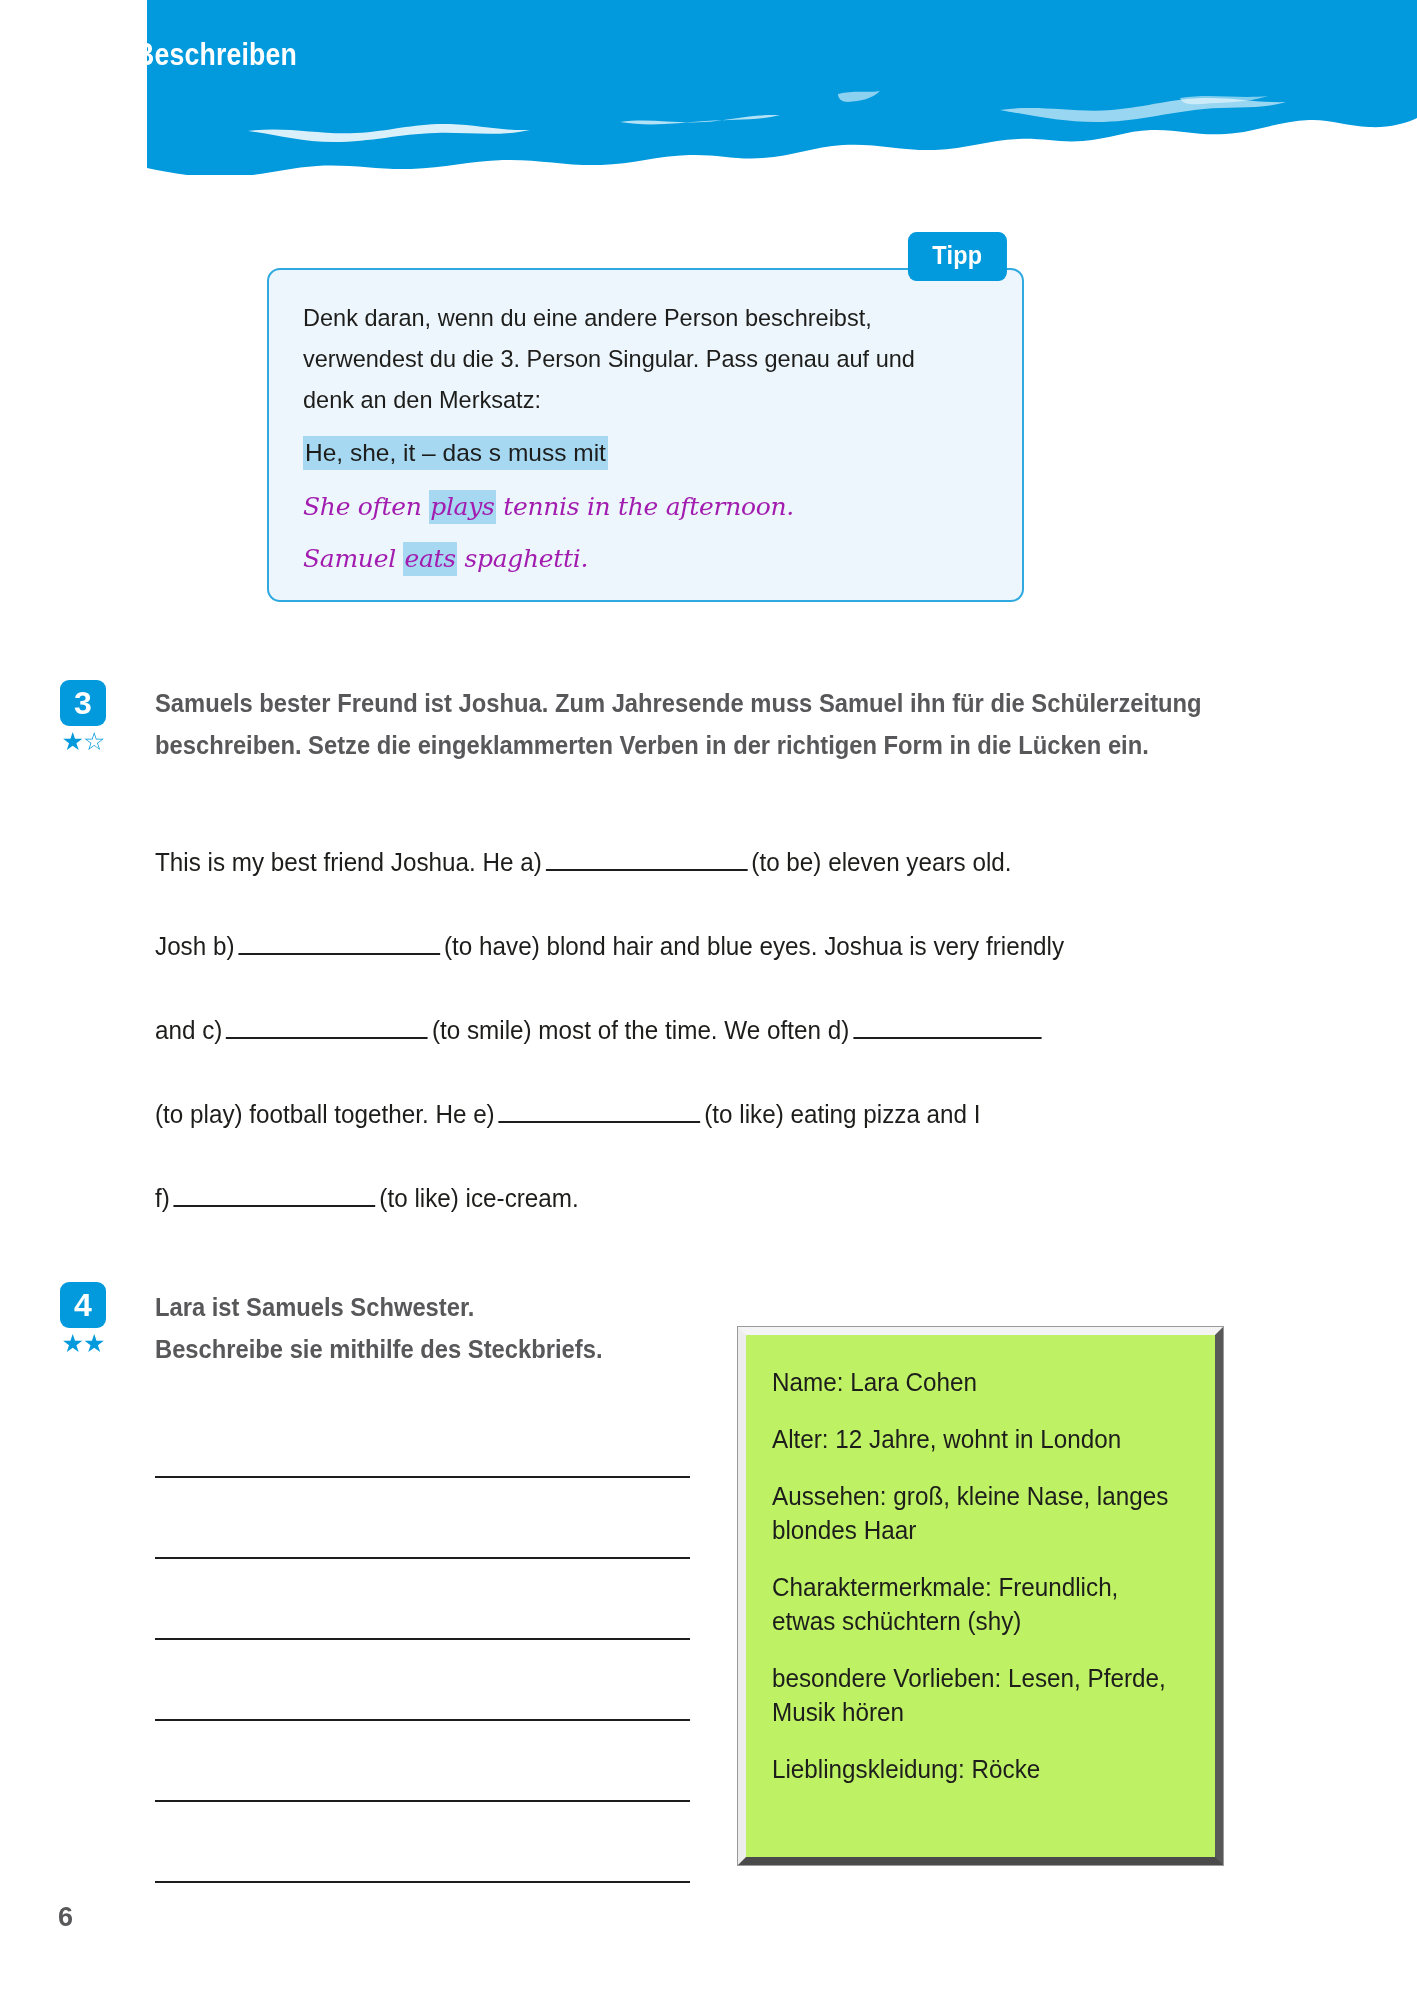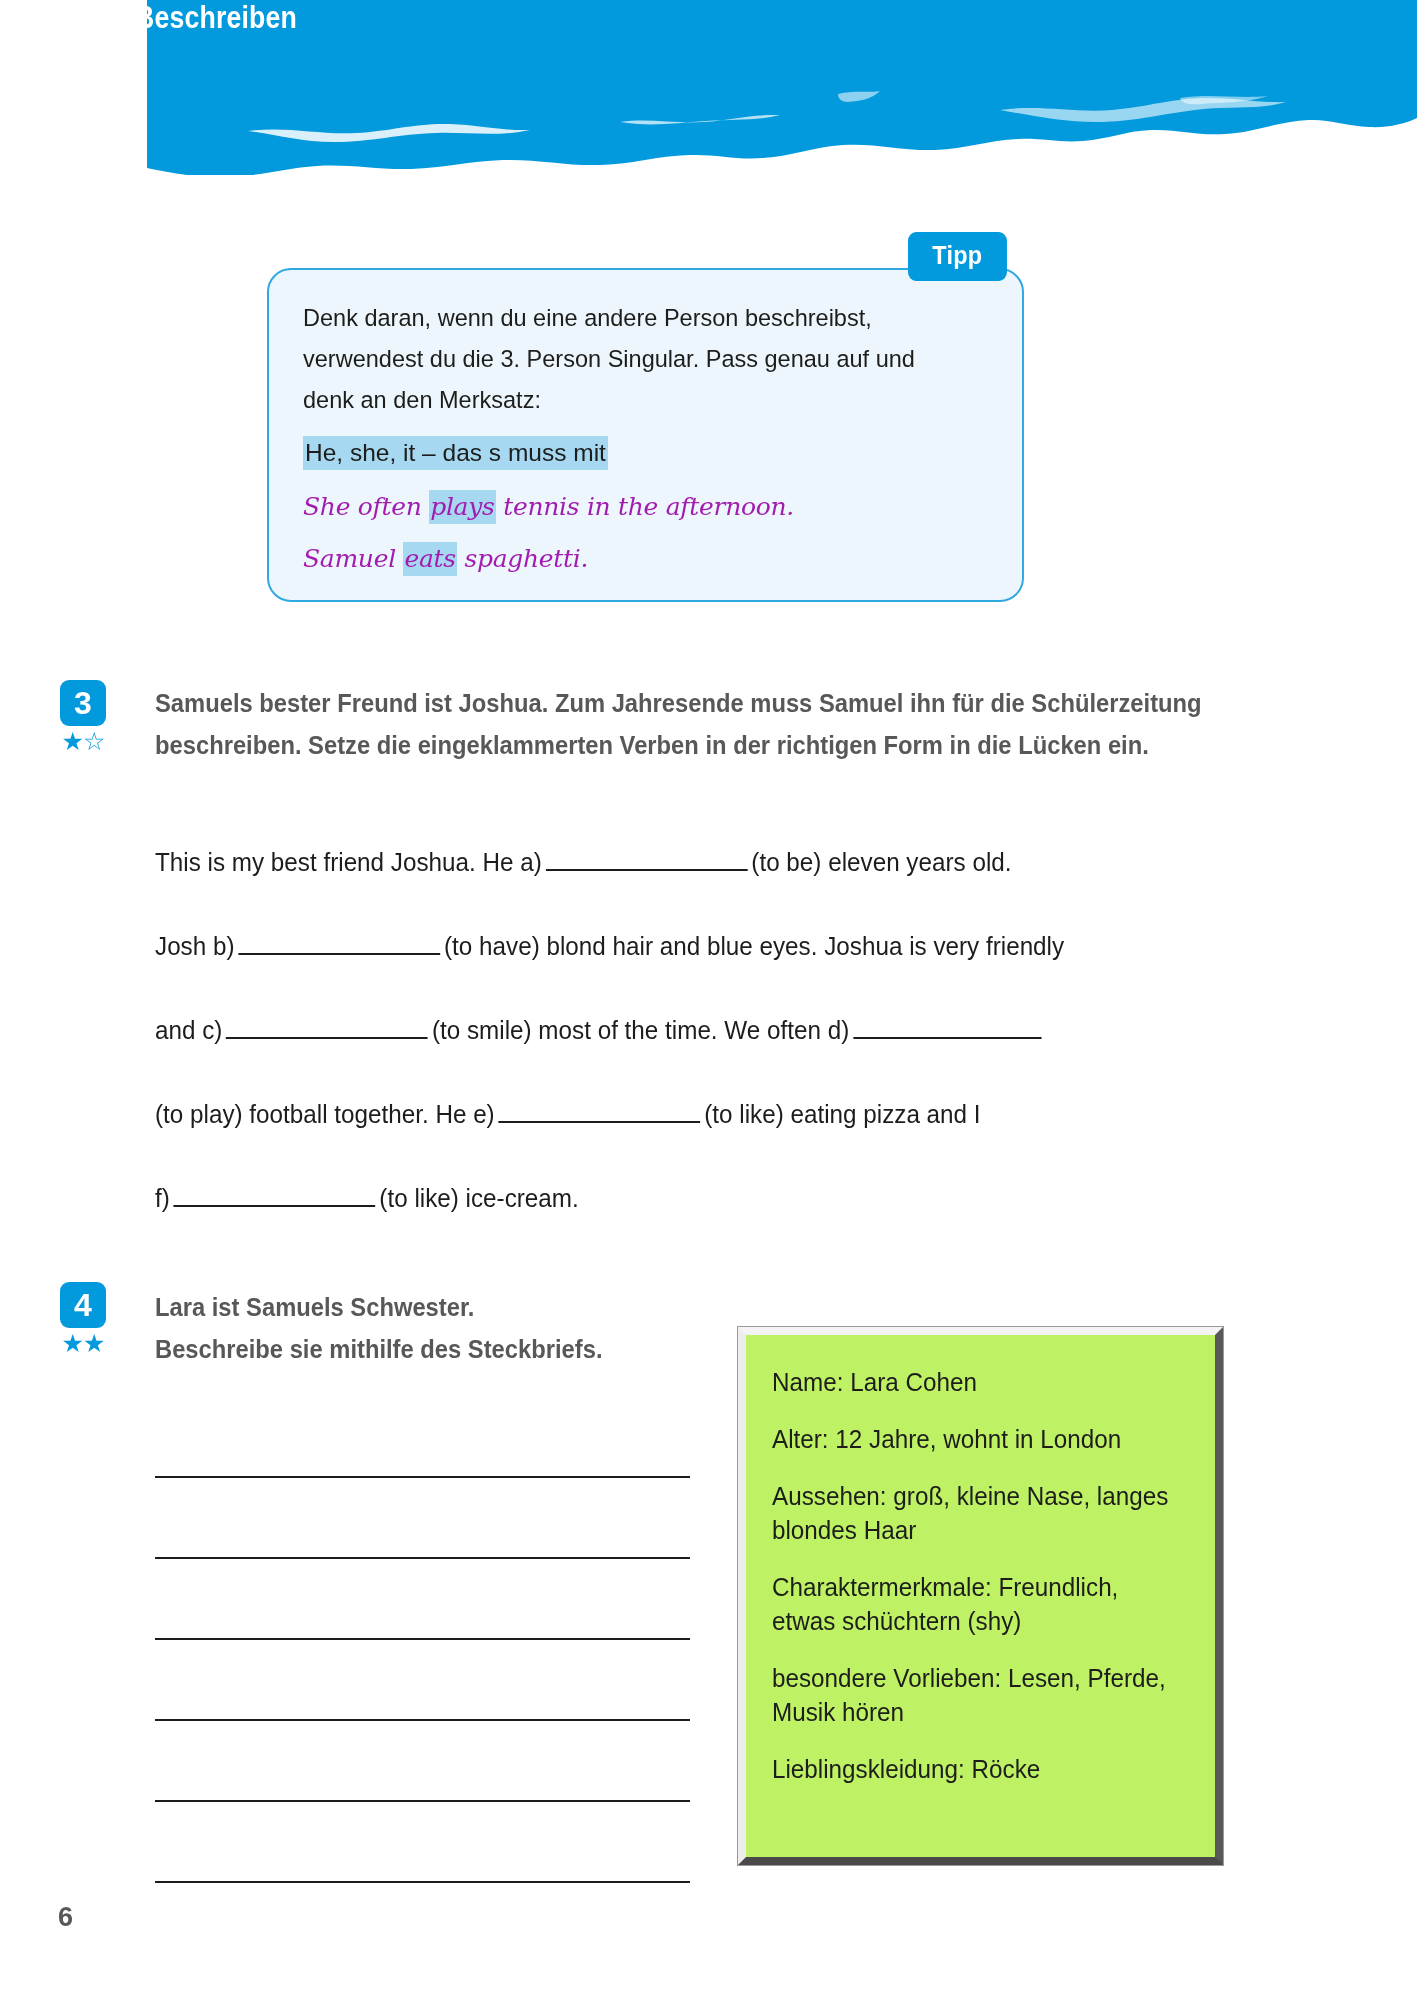--- a/index.html
+++ b/index.html
@@ -26,20 +26,21 @@
     top: 0; left: 0;
     width: 1417px;
     height: 175px;
   }
   .header-inner {
     position: absolute;
     top: 0; left: 0;
     width: 1387px;
     height: 110px;
     display: flex;
+    align-items: center;
   }
   .chapter-number {
     margin-left: 52px;
     color: #ffffff;
     font-size: 46px;
     font-weight: bold;
     font-family: "Liberation Sans Narrow", "Liberation Sans", sans-serif;
     transform: scaleX(0.78);
     transform-origin: left center;
     letter-spacing: -1px;
@@ -79,21 +80,21 @@
     z-index: 3;
     letter-spacing: 0.3px;
   }
   .tipp-box {
     position: absolute;
     top: 36px;
     left: 0;
     width: 757px;
     background: #EDF6FC;
     border: 2px solid #2FA9DF;
-    border-radius: 24px;
+    border-radius: 13px;
     padding: 27px 34px 26px 34px;
     z-index: 1;
   }
   .tipp-line {
     font-size: 24.5px;
     color: #1d1d1b;
     line-height: 41px;
     font-family: "Liberation Sans Narrow", "Liberation Sans", sans-serif;
     transform: scaleX(0.96);
     transform-origin: left center;

